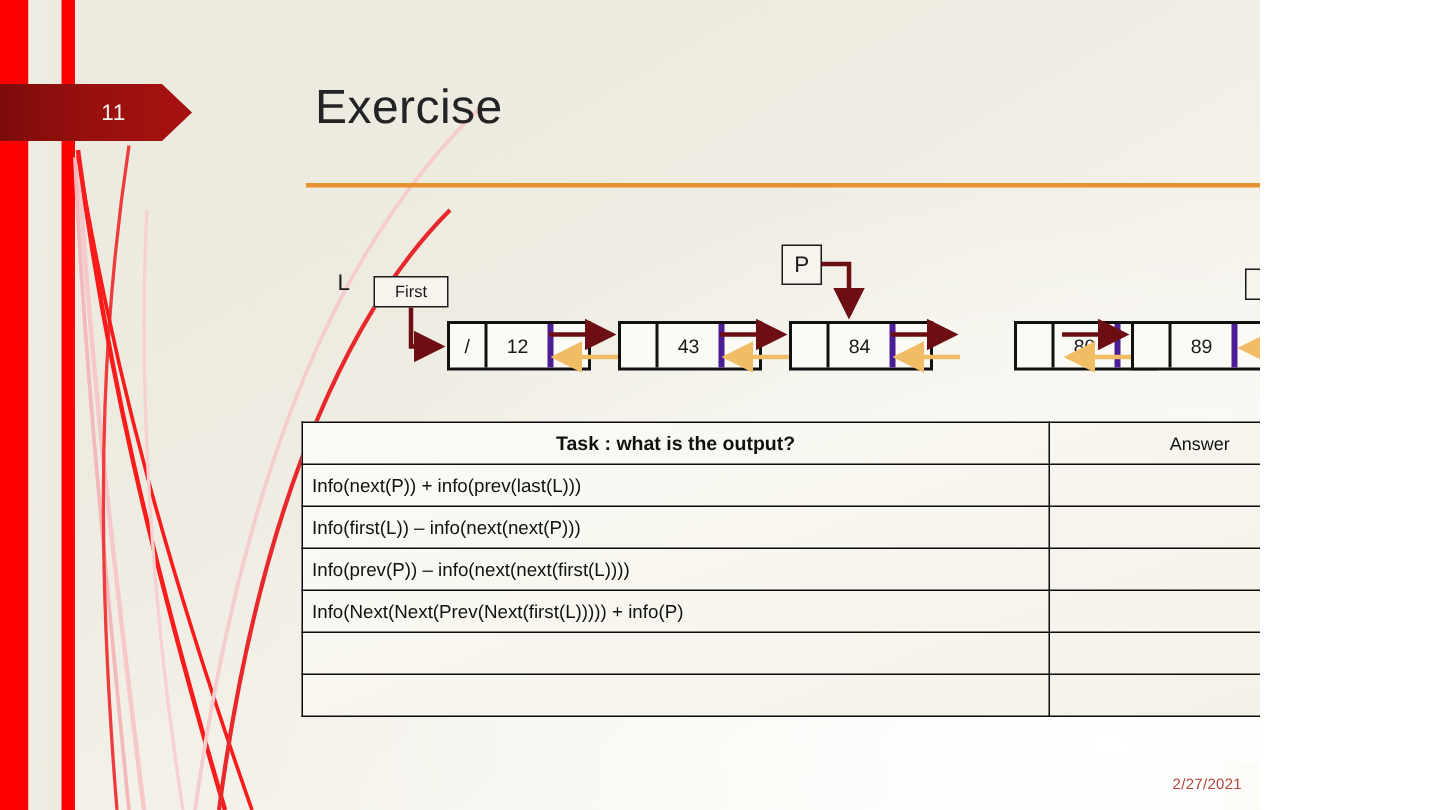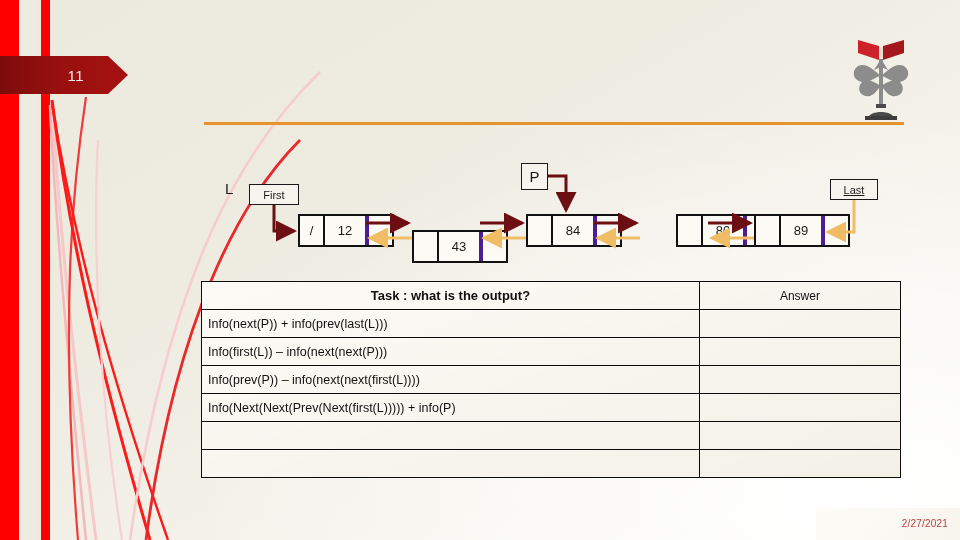--- a/index.html
+++ b/index.html
@@ -2,21 +2,21 @@
 <html><head>
 <meta charset="utf-8">
 <style>
   html,body{margin:0;padding:0;}
   body{
     width:960px;height:540px;overflow:hidden;
     font-family:"Liberation Sans", sans-serif;
     background:#ffffff;
   }
   #slide{
-    position:relative;width:960px;height:540px;overflow:hidden;
+    position:relative;width:840px;height:540px;overflow:hidden;
     background:
       radial-gradient(ellipse at 88% 92%, #ffffff 0%, rgba(255,255,255,0) 55%),
       linear-gradient(150deg, #eceade 0%, #eeece1 35%, #f4f2ea 65%, #fbfaf6 100%);
   }
 
   
   .red-bar{
     position:absolute;left:0;top:0;width:19px;height:540px;
     background:#fe0000;
   }
@@ -120,20 +120,21 @@
     <path d="M52,104 C76,250 112,380 168,540" stroke="#fb1b1b" stroke-width="2.4" fill="none"></path>
     <path d="M320,72 C250,140 170,260 130,540" stroke="#f6cdcd" stroke-width="2.6" fill="none"></path>
     <path d="M300,140 C240,200 175,320 146,540" stroke="#e8282b" stroke-width="2.8" fill="none"></path>
     <path d="M122,540 C100,400 92,250 98,140" stroke="#f8d0d0" stroke-width="2.2" fill="none"></path>
   </svg>
 
   <div class="badge">
     <span class="badge-num">11</span>
   </div>
 
+  <div class="title">Exercise</div>
   <div class="rule"></div>
 
   <svg class="logo" viewBox="0 0 86 96">
     <path d="M20,14 L41,20 L41,34 L20,27 Z" fill="#cc2229"></path>
     <path d="M66,14 L45,20 L45,34 L66,27 Z" fill="#a5181d"></path>
     <path d="M41,20 L43,22 L45,20 L45,34 L43,31 L41,34 Z" fill="#e4dfd0"></path>
     <rect x="41" y="33" width="4" height="48" fill="#8c8c8c"></rect>
     <path d="M43,33 L36,44 L43,41 L50,44 Z" fill="#8c8c8c"></path>
     <path d="M20,40 C12,46 16,56 26,56 C34,56 38,50 43,50 C36,44 28,36 20,40 Z" fill="#8c8c8c"></path>
     <path d="M66,40 C74,46 70,56 60,56 C52,56 48,50 43,50 C50,44 58,36 66,40 Z" fill="#8c8c8c"></path>
@@ -151,21 +152,21 @@
   <div class="lbl" style="left:521px;top:163px;width:27px;height:27px;font-size:15px;">P</div>
 
   <div class="lbl" style="left:830px;top:179px;width:48px;height:21px;text-decoration:underline;">Last</div>
 
   <div class="node" style="left:298px;top:214px;">
     <div class="cell ptr">/</div>
     <div class="cell val">12</div>
     <div class="cell ptr r"></div>
   </div>
 
-  <div class="node" style="left:412px;top:214px;margin-top:16px;">
+  <div class="node" style="left:412px;top:214px;">
     <div class="cell ptr"></div>
     <div class="cell val">43</div>
     <div class="cell ptr r"></div>
   </div>
 
   <div class="node" style="left:526px;top:214px;">
     <div class="cell ptr"></div>
     <div class="cell val">84</div>
     <div class="cell ptr r"></div>
   </div>

